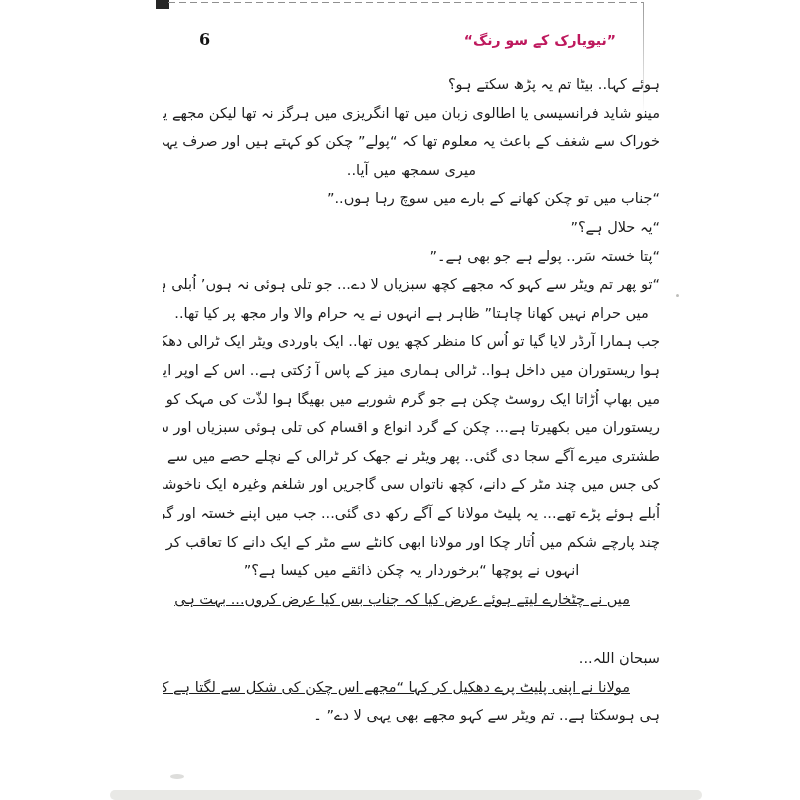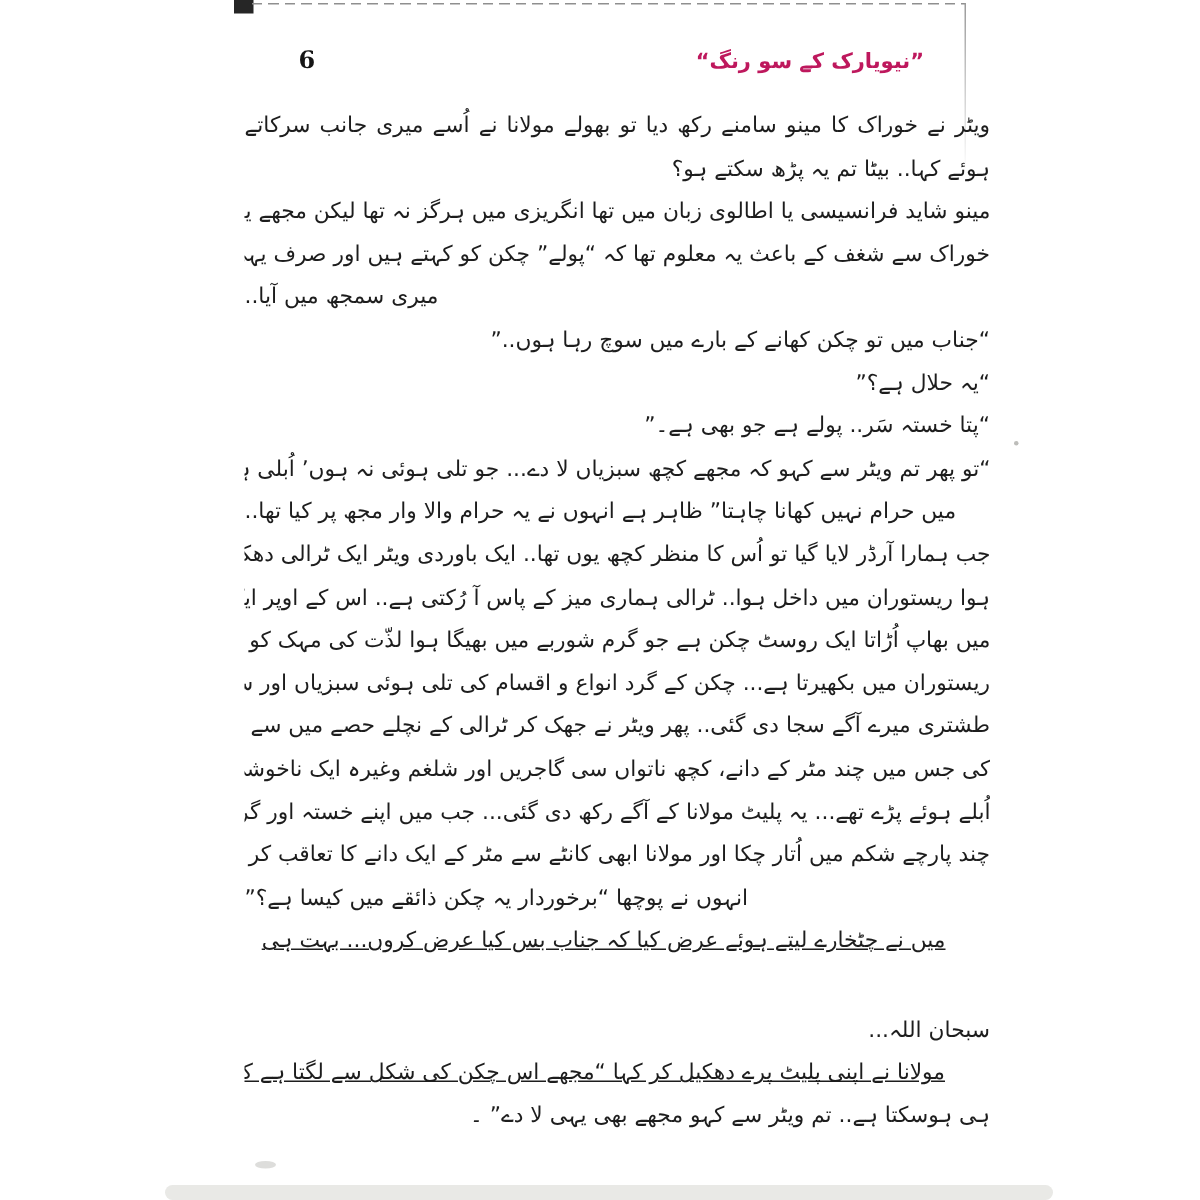--- a/index.html
+++ b/index.html
@@ -56,21 +56,21 @@
     direction: rtl;
     height: 28.6px;
     line-height: 28.6px;
     font-size: 14.5px;
     white-space: nowrap;
     overflow: hidden;
     color: #1d1d1d;
   }
   .align-full   { text-align: justify; text-align-last: justify; }
   .align-center { text-align: right; }
-  .align-left   { text-align: left; }
+  .align-left   { text-align: center; }
   .align-right  { text-align: right; margin-top: 31px; }
   .align-indent { text-align: justify; text-align-last: justify;
                   padding-right: 30px; padding-left: 26px; text-decoration: underline; }
 </style>
 </head>
 <body>
 
 <div class="canvas">
 
   <div class="art art-corner-blob"></div>
@@ -79,21 +79,20 @@
   <div class="art art-bottom-band"></div>
   <div class="art art-smudge"></div>
   <div class="art art-dot"></div>
 
   <div class="header-row">
     <div class="page-number">6</div>
     <div class="header-title">”نیویارک کے سو رنگ“</div>
   </div>
 
   <div class="body-lines">
-      <div class="line align-full" dir="rtl">ویٹر نے خوراک کا مینو سامنے رکھ دیا تو بھولے مولانا نے اُسے میری جانب سرکاتے</div>
       <div class="line align-center" dir="rtl">ہوئے کہا.. بیٹا تم یہ پڑھ سکتے ہو؟</div>
       <div class="line align-full" dir="rtl">مینو شاید فرانسیسی یا اطالوی زبان میں تھا انگریزی میں ہرگز نہ تھا لیکن مجھے یورپی</div>
       <div class="line align-full" dir="rtl">خوراک سے شغف کے باعث یہ معلوم تھا کہ “پولے” چکن کو کہتے ہیں اور صرف یہی ایک لفظ</div>
       <div class="line align-left" dir="rtl">میری سمجھ میں آیا..</div>
       <div class="line align-center" dir="rtl">“جناب میں تو چکن کھانے کے بارے میں سوچ رہا ہوں..”</div>
       <div class="line align-center" dir="rtl">“یہ حلال ہے؟”</div>
       <div class="line align-center" dir="rtl">“پتا خستہ سَر.. پولے ہے جو بھی ہے۔”</div>
       <div class="line align-full" dir="rtl">“تو پھر تم ویٹر سے کہو کہ مجھے کچھ سبزیاں لا دے... جو تلی ہوئی نہ ہوں’ اُبلی ہوئی ہوں..</div>
       <div class="line align-left" dir="rtl">میں حرام نہیں کھانا چاہتا” ظاہر ہے انہوں نے یہ حرام والا وار مجھ پر کیا تھا..</div>
       <div class="line align-full" dir="rtl">جب ہمارا آرڈر لایا گیا تو اُس کا منظر کچھ یوں تھا.. ایک باوردی ویٹر ایک ٹرالی دھکیلتا</div>

